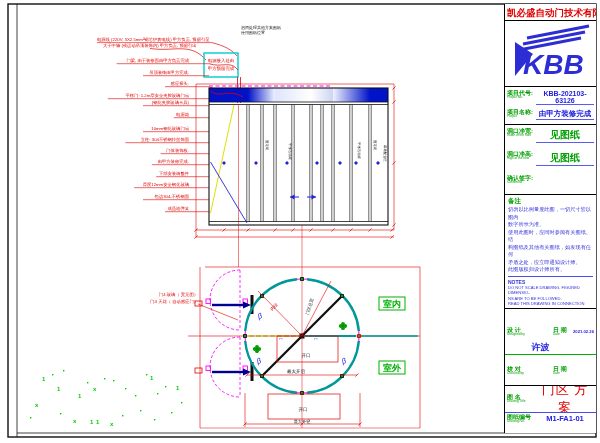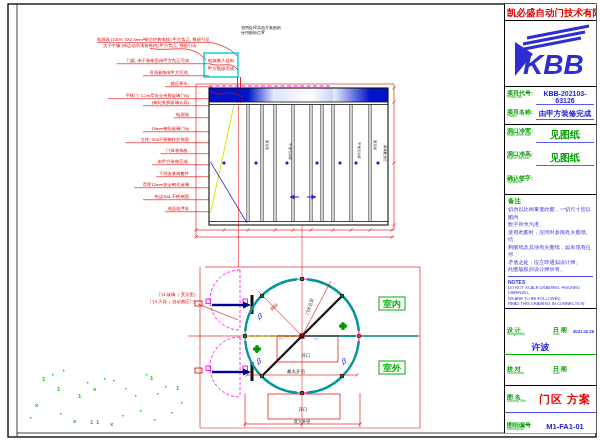--- a/index.html
+++ b/index.html
@@ -10,21 +10,21 @@
   .tb{position:absolute;left:504px;top:4px;width:92px;height:429px;border-left:1px solid #000;
       background:#fff;box-sizing:border-box;}
   .sec{box-sizing:border-box;border-bottom:1px solid #000;overflow:hidden;}
   .company{height:17px;color:#e00000;font-weight:bold;font-size:9.5px;white-space:nowrap;
            padding:3px 0 0 2px;}
   .logo{height:66px;display:flex;align-items:center;justify-content:center;}
   .f1{height:38px}.f2{height:70px}
   .notes{height:114px;padding:2px 3px;}
   .sigs{height:77px;display:flex;flex-direction:column;}
   .trow{height:27px;display:flex;align-items:center;padding:1px 2px;border-bottom:1px solid #4a4af0;}
-  .nrow{height:19px;display:flex;align-items:flex-end;padding:1px 2px;border-bottom:none;}
+  .nrow{height:19px;display:flex;align-items:flex-start;padding:1px 2px;border-bottom:none;}
   .fld{display:flex;align-items:flex-start;padding:2.5px 2px 0;box-sizing:border-box;}
   .lab{flex:none;line-height:1;}
   .w27{width:29px}
   .cn{display:block;color:#00a000;font-weight:bold;font-size:6px;white-space:nowrap;}
   .en{display:block;color:#00a000;font-size:3.2px;white-space:nowrap;transform-origin:0 0;}
   .val{flex:1;text-align:center;border-bottom:1px solid #5a5af5;font-weight:bold;min-height:9px;}
   .blue{color:#2222e0;font-size:7px;}
   .blue2{color:#2222e0;font-size:7.5px;}
   .grn{color:#00a000;font-size:10px;}
   .h19{height:19px}.h23{height:23px}.h24{height:24px}.h21{height:21px}
@@ -32,21 +32,21 @@
   .ntitle{color:#00a000;font-weight:bold;font-size:6.5px;}
   .ncn{color:#3333d8;font-size:5.2px;line-height:1.45;white-space:pre-line;}
   .nhr{border:none;border-top:1px solid #4a4af0;margin:2px 0;}
   .entitle{color:#3333d8;font-weight:bold;font-size:5px;}
   .nen{color:#3333d8;font-size:4.1px;line-height:1.35;white-space:pre-line;}
   .sigrow{flex:1;display:flex;align-items:center;border-bottom:1px solid #00b000;padding:0 2px;box-sizing:border-box;}
   .sigrow:last-child{border-bottom:none;}
   .sl{width:21px}.dl{width:17px}
   .sv{width:25px;text-align:center;color:#2222e0;font-weight:bold;font-size:9px;margin-top:32px;}
   .dv{flex:1;font-size:4.2px;color:#2222e0;text-align:right;font-weight:bold;}
-  .tv{flex:1;text-align:center;color:#e00000;font-weight:bold;font-size:11px;letter-spacing:1px;}
+  .tv{flex:1;text-align:center;color:#e00000;font-weight:normal;font-size:13px;letter-spacing:1px;}
   .nv{flex:1;text-align:center;color:#2222e0;font-weight:bold;font-size:7.5px;}
 </style>
 </head>
 <body>
 
 <div id="sheet">
 
   <svg width="600" height="443" viewBox="0 0 600 443" style="position:absolute;left:0;top:0;">
     <defs>
       <linearGradient id="gA" x1="0" y1="0" x2="1" y2="0">

